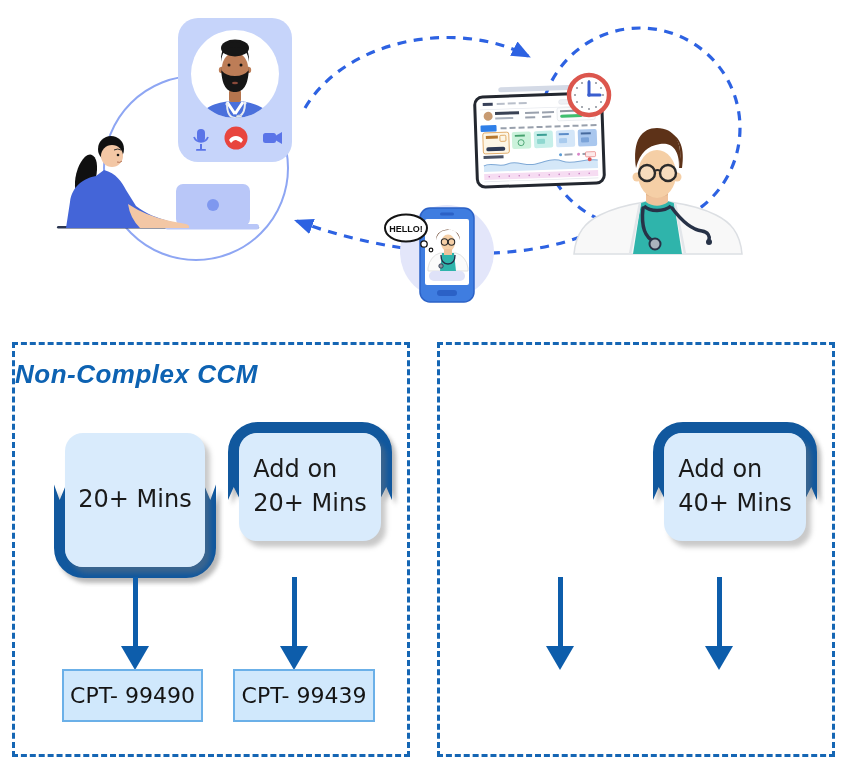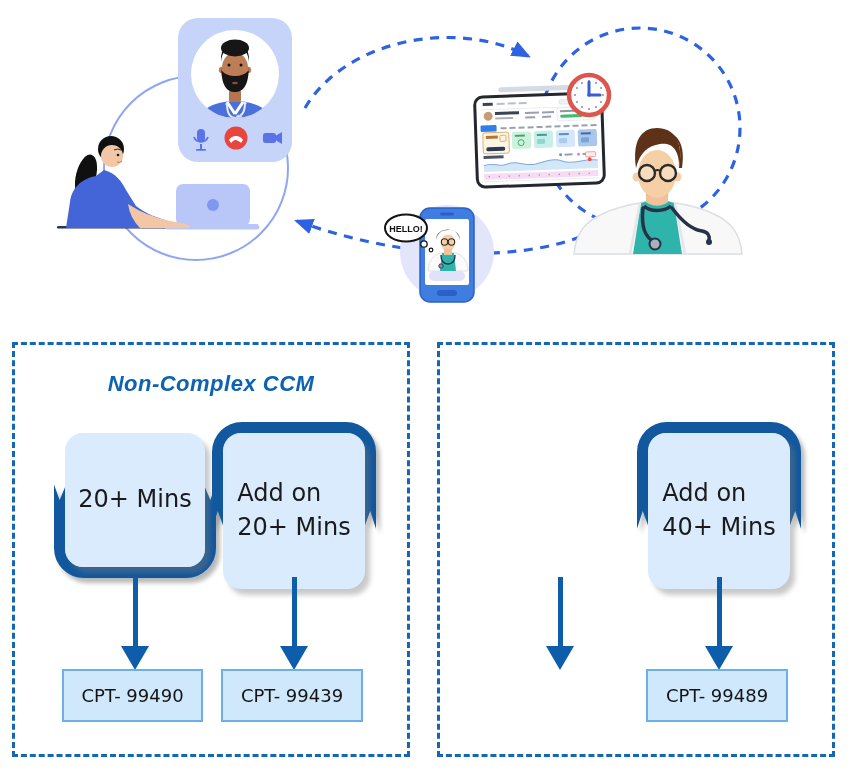--- a/index.html
+++ b/index.html
@@ -7,26 +7,26 @@
        font-family:"Liberation Sans",sans-serif;}
 
   
   #hero{position:absolute;left:0;top:0;width:850px;height:340px;}
 
   
   .panel{position:absolute;top:342px;width:398px;height:415px;box-sizing:border-box;
          border:3px dashed var(--panel-border-blue,#1566b4);background:#fff;}
   .panel.left{left:12px;}
   .panel.right{left:437px;}
-  .panel-title{margin-top:26px;text-align:center;font-size:22px;font-weight:800;
+  .panel-title{margin-top:14px;text-align:left;font-size:26px;font-weight:800;
                font-style:italic;letter-spacing:.5px;color:var(--title-blue,#0d62b2);}
 
   .stage{position:absolute;width:140px;height:134px;}
   .stage.sA{left:50px;top:88px;}
-  .stage.sB{left:208px;top:88px;width:142px;height:156px;}
+  .stage.sB{left:224px;top:88px;width:142px;height:108px;}
   .ribbon-wrap{position:absolute;inset:-11px;
                filter:drop-shadow(4px 5px 2px rgba(100,100,100,.45));}
   .ribbon{position:absolute;inset:0;border:11px solid var(--ribbon-blue,#11589e);
           border-radius:30px;}
   .ribbon.bottom{clip-path:polygon(0% 40%,3.5% 50%,7.5% 40%,92.5% 40%,96.5% 50%,
                  100% 40%,100% 100%,0% 100%);}
   .ribbon.top{clip-path:polygon(0% 0%,100% 0%,100% 60%,96.5% 50%,92.5% 60%,
               7.5% 60%,3.5% 50%,0% 60%);}
   .stage-box{position:absolute;inset:0;background:var(--stage-fill,#d9ebfc);
              border-radius:18px;box-shadow:5px 6px 5px rgba(120,120,120,.40);
@@ -38,22 +38,22 @@
   .arrow{position:absolute;width:28px;height:93px;top:232px;}
   .arrow.aA{left:106px;} .arrow.aB{left:265px;}
   .arrow .stem{width:5px;height:69px;margin:0 auto;background:var(--arrow-blue,#0d5dab);}
   .arrow .head{width:0;height:0;border-left:14px solid transparent;
                border-right:14px solid transparent;
                border-top:24px solid var(--arrow-blue,#0d5dab);}
 
   .cpt{position:absolute;top:324px;width:141px;height:53px;box-sizing:border-box;
        background:var(--cpt-fill,#d0e8fc);border:2px solid var(--cpt-border,#6bb0e8);
        display:flex;align-items:center;justify-content:center;
-       font-family:"DejaVu Sans",sans-serif;font-size:18px;color:#141414;}
-  .cpt.cA{left:47px;} .cpt.cB{left:206px;width:142px;}
+       font-family:"DejaVu Sans",sans-serif;font-size:22px;color:#141414;}
+  .cpt.cA{left:47px;} .cpt.cB{left:218px;width:142px;}
 </style>
 </head>
 <body>
 
 <svg id="hero" viewBox="0 0 850 340">
   <defs>
     <marker id="arrowM" markerWidth="7" markerHeight="6" refX="5" refY="2.5" orient="auto" markerUnits="strokeWidth">
       <path d="M0,0 L6,2.5 L0,5 Z" fill="#2d62e2"></path>
     </marker>
     <clipPath id="vcclip">
@@ -338,14 +338,13 @@
 
   <div class="arrow aA">
       <div class="stem"></div>
       <div class="head"></div>
     </div>
   <div class="arrow aB">
       <div class="stem"></div>
       <div class="head"></div>
     </div>
 
-  <div class="cpt cB">CPT- 99489</div>
 </div>
 
 </body></html>

